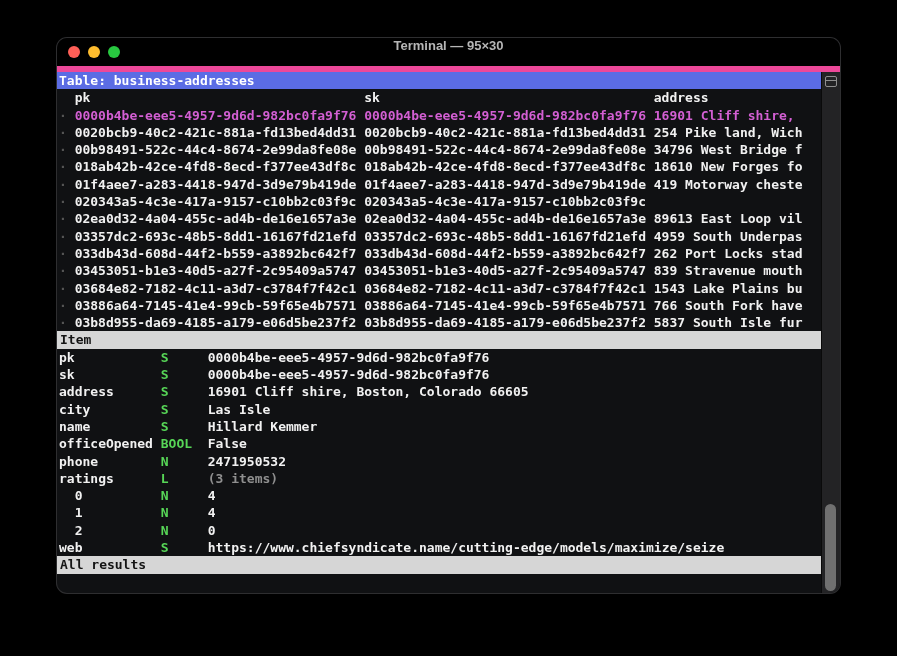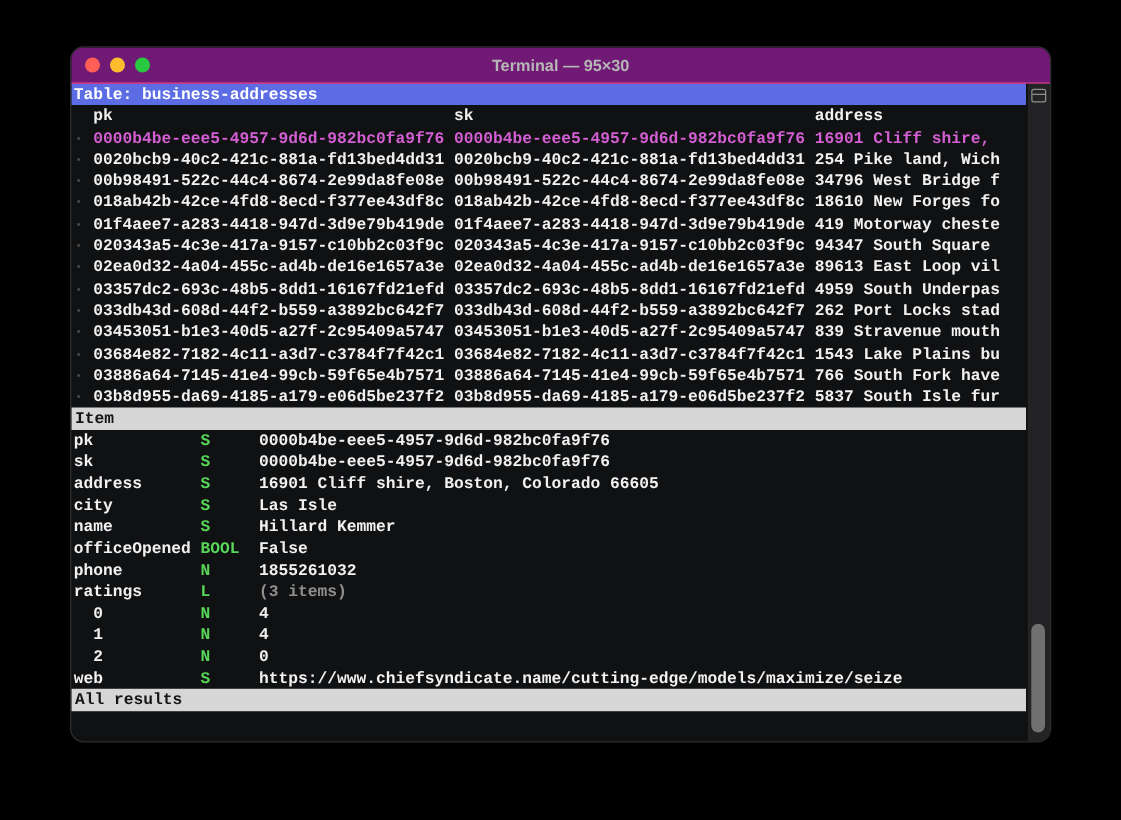--- a/index.html
+++ b/index.html
@@ -7,35 +7,35 @@
     width:897px; height:656px; background:#000; position:relative; overflow:hidden;
     font-family:"DejaVu Sans Mono", monospace;
   }
   .window {
     position:absolute; left:57px; top:38px; width:783px; height:555px;
     background:#101113; border-radius:10px; overflow:hidden;
     box-shadow:0 0 0 1px #2e2e30, 0 22px 55px rgba(0,0,0,.75);
     display:flex; flex-direction:column;
   }
   .titlebar {
-    flex:0 0 28px; background:#701a75; border-bottom:1px solid #ec4899;
-    display:flex; align-items:center; position:relative;
+    flex:0 0 28px; background:#000000; border-bottom:6px solid #ec4899;
+    display:flex; position:relative;
   }
   .lights { position:absolute; left:11px; top:0; bottom:0; display:flex; align-items:center; gap:8px; }
   .light { width:12px; height:12px; border-radius:50%; }
   .title {
     width:100%; text-align:center;
     font:700 13px "Liberation Sans", sans-serif; color:#b6b6b6;
   }
   .term {
     flex:1; display:flex; min-height:0;
     font:700 13px/17.3px "DejaVu Sans Mono", monospace; color:#f1f1f1;
   }
   .content { flex:1; min-width:0; padding:0 0 0 2px; overflow:hidden; }
-  .line { height:17.3px; white-space:pre; overflow:hidden;font-family:Liberation Mono, monospace; }
+  .line { height:17.3px; white-space:pre; overflow:hidden; }
   .bar-blue  { background:var(--table-header-bg); color:#fff; margin-left:-2px; padding-left:2px; }
   .bar-gray  { background:var(--section-bar-bg); color:#141414; margin-left:-2px; padding-left:3px; }
   .trow { display:flex; }
   .bullet { flex:0 0 2ch; color:var(--bullet); }
   .colh-pad { flex:0 0 2ch; }
   .c-pk, .c-sk { flex:0 0 37ch; }
   .c-addr { flex:1; min-width:0; }
   .trow.selected .c-pk, .trow.selected .c-sk, .trow.selected .c-addr { color:var(--selected-row); }
   .drow { display:flex; }
   .dkey { flex:0 0 13ch; }
@@ -109,21 +109,20 @@
         <div class="line trow">
           <span class="bullet">·</span>
           <span class="c-pk">01f4aee7-a283-4418-947d-3d9e79b419de</span>
           <span class="c-sk">01f4aee7-a283-4418-947d-3d9e79b419de</span>
           <span class="c-addr">419 Motorway cheste</span>
         </div>
         <div class="line trow">
           <span class="bullet">·</span>
           <span class="c-pk">020343a5-4c3e-417a-9157-c10bb2c03f9c</span>
           <span class="c-sk">020343a5-4c3e-417a-9157-c10bb2c03f9c</span>
-          <span class="c-addr">94347 South Square</span>
         </div>
         <div class="line trow">
           <span class="bullet">·</span>
           <span class="c-pk">02ea0d32-4a04-455c-ad4b-de16e1657a3e</span>
           <span class="c-sk">02ea0d32-4a04-455c-ad4b-de16e1657a3e</span>
           <span class="c-addr">89613 East Loop vil</span>
         </div>
         <div class="line trow">
           <span class="bullet">·</span>
           <span class="c-pk">03357dc2-693c-48b5-8dd1-16167fd21efd</span>
@@ -189,21 +188,21 @@
           <span class="dval">Hillard Kemmer</span>
         </div>
         <div class="line drow">
           <span class="dkey">officeOpened</span>
           <span class="dtype">BOOL</span>
           <span class="dval">False</span>
         </div>
         <div class="line drow">
           <span class="dkey">phone</span>
           <span class="dtype">N</span>
-          <span class="dval">1855261032</span>
+          <span class="dval">2471950532</span>
         </div>
         <div class="line drow dim">
           <span class="dkey">ratings</span>
           <span class="dtype">L</span>
           <span class="dval">(3 items)</span>
         </div>
         <div class="line drow">
           <span class="dkey">  0</span>
           <span class="dtype">N</span>
           <span class="dval">4</span>

